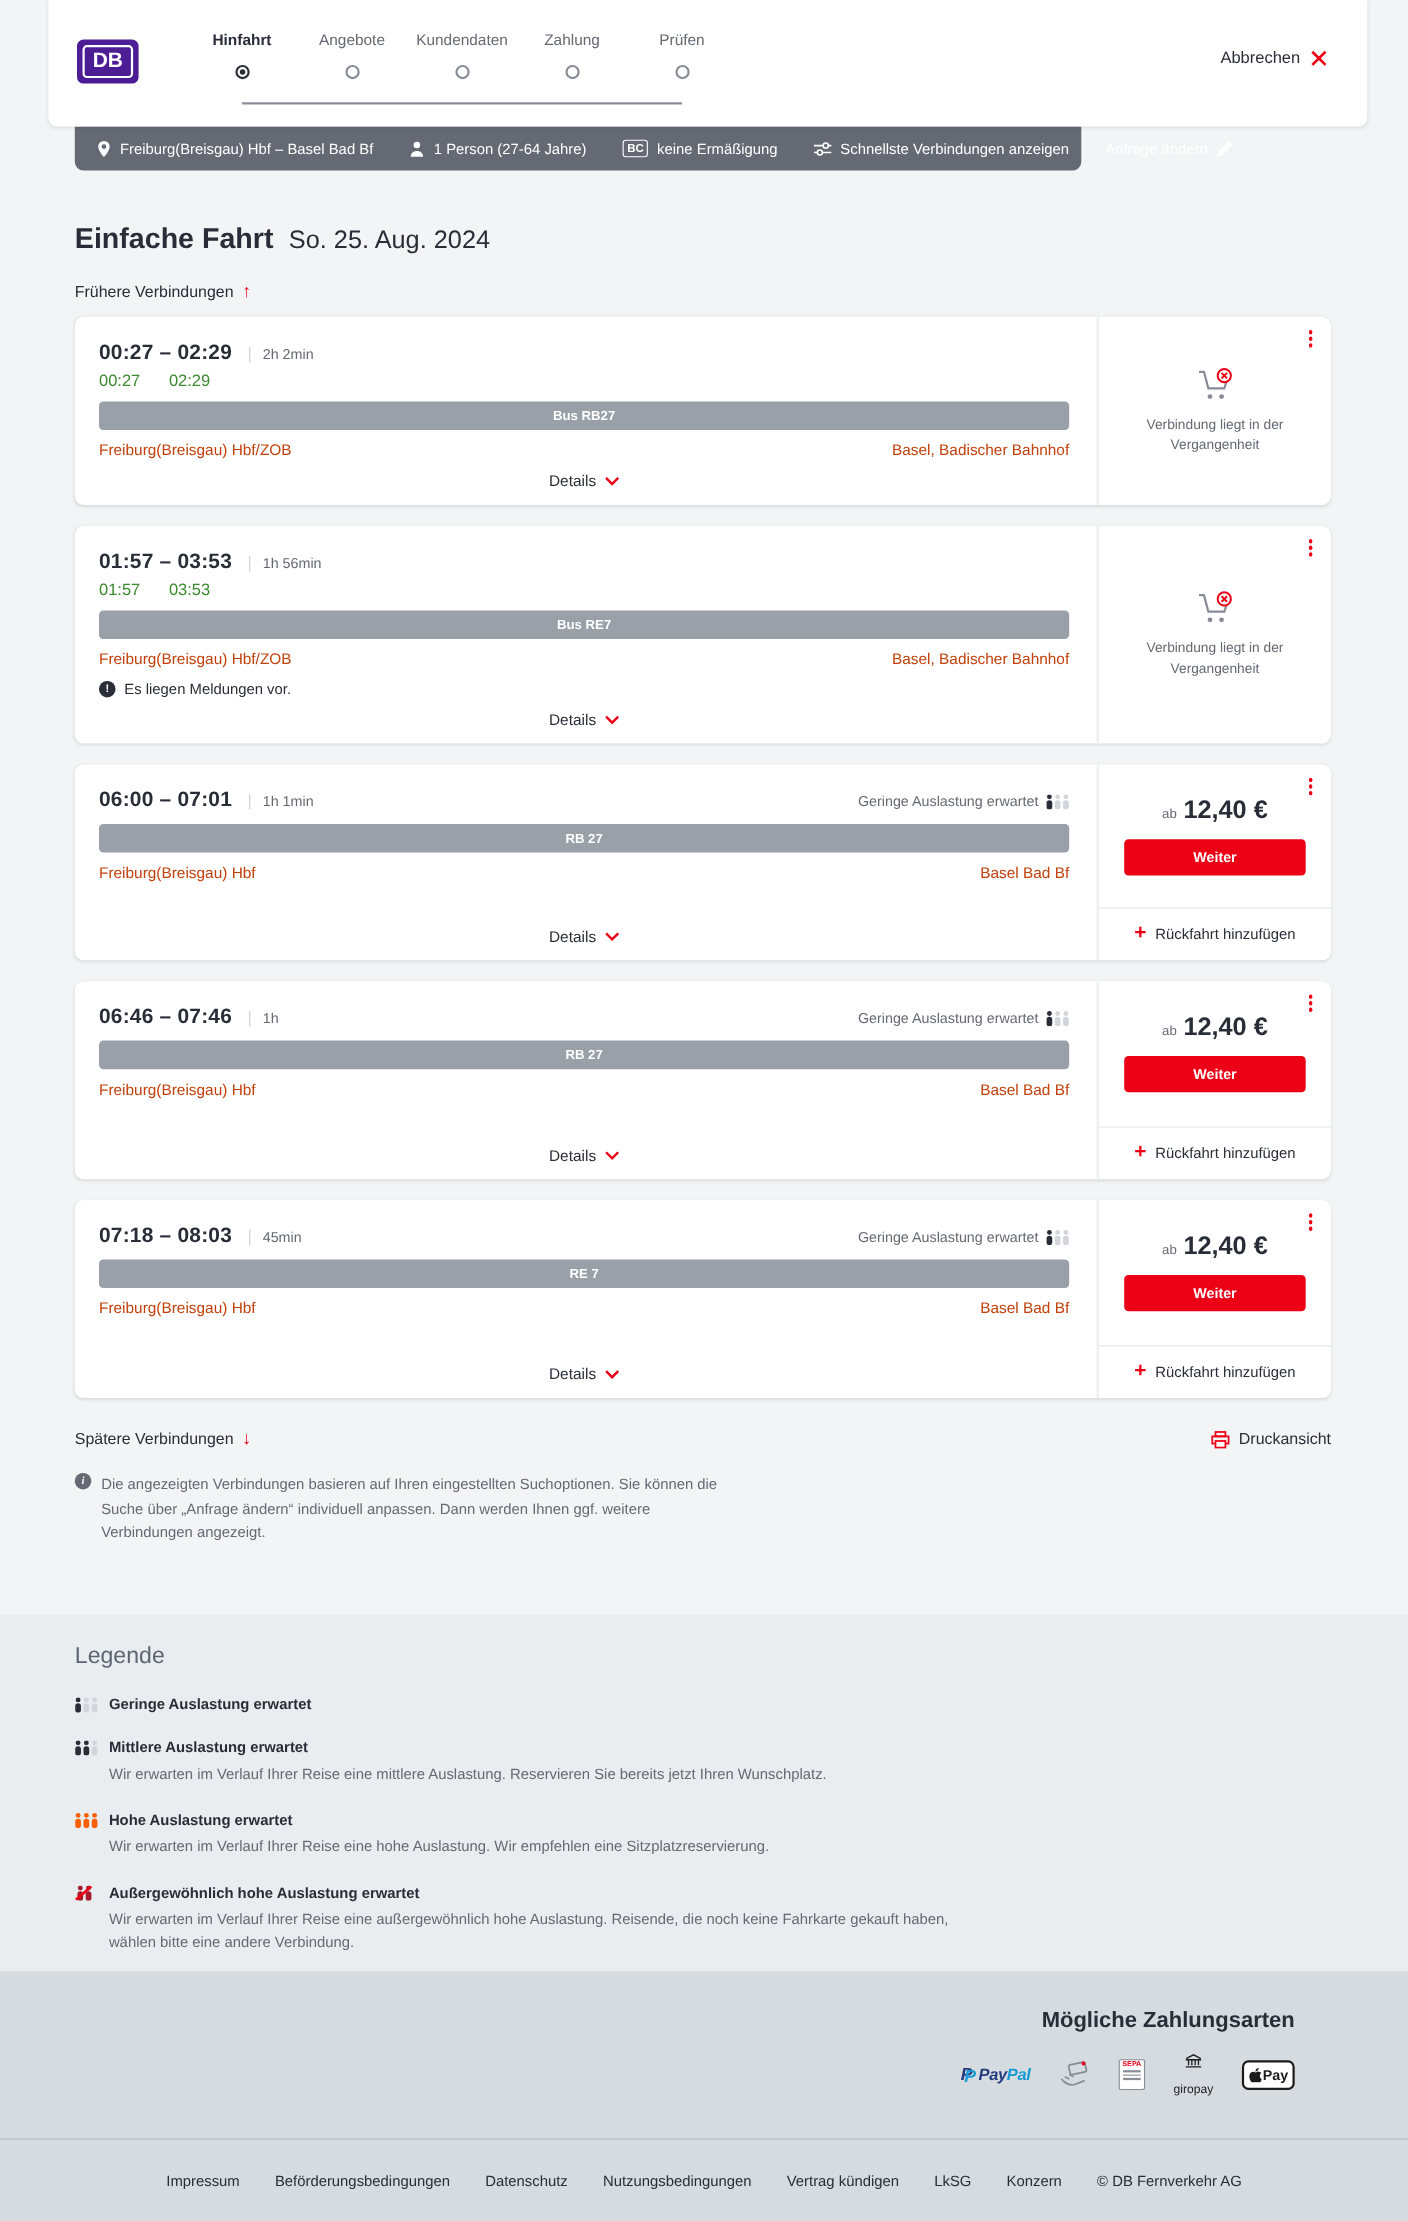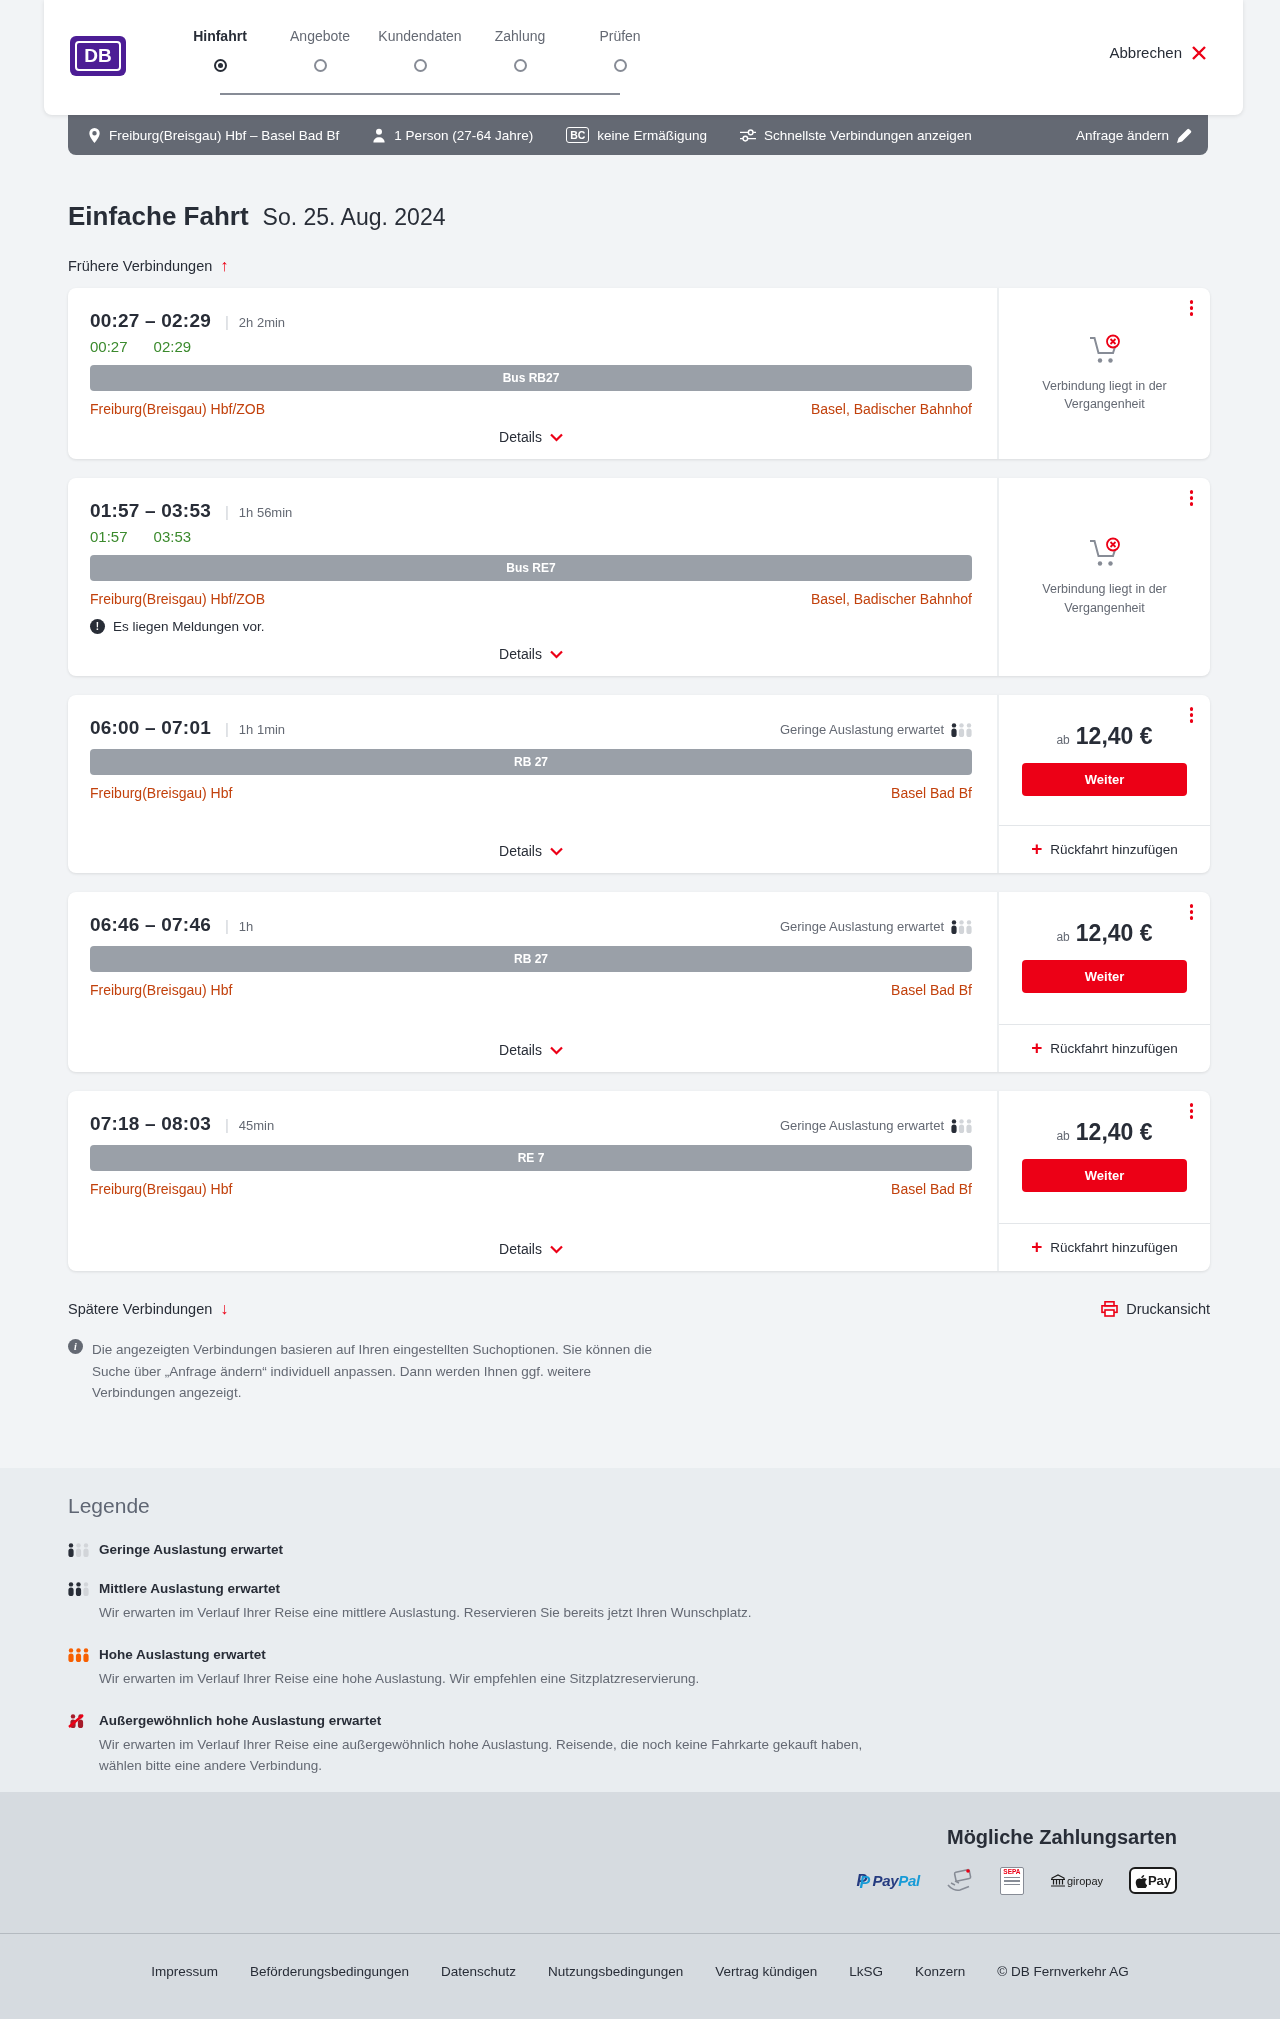--- a/index.html
+++ b/index.html
@@ -38,21 +38,21 @@
   .step.active .step-circle::after {
     content:""; position:absolute; inset:2px; border-radius:50%; background:#282d37;
   }
   .cancel-btn {
     position:absolute; right:36px; top:44px; display:flex; align-items:center; gap:9px;
     font-size:15px; color:#282d37; cursor:pointer; background:none; border:none;
     font-family:inherit;
   }
   
   .trip-bar {
-    margin-left:68px; width:1140px; height:40px; background:#646973;
+    margin-left:68px; width:915px; height:40px; background:#646973;
     border-radius:0 0 8px 8px; display:flex; align-items:center;
     padding:0 16px 0 20px; color:#fff; font-size:13.5px; gap:33px;
   }
   .trip-item { display:flex; align-items:center; gap:8px; white-space:nowrap; }
   .trip-item.change { margin-left:auto; cursor:pointer; }
   .bc-badge {
     border:1.5px solid #fff; border-radius:3px; font-size:10.5px; font-weight:bold;
     padding:1px 3px; line-height:12px;
   }
   
@@ -142,21 +142,21 @@
   .paypal { font-style:italic; font-weight:bold; font-size:15px; letter-spacing:-.3px;
             display:flex; align-items:center; gap:2px; }
   .pp-mark { position:relative; width:14px; height:17px; display:inline-block; }
   .pp-mark b { position:absolute; font-size:16px; }
   .pp-mark b:first-child { color:#253b80; left:0; top:0; }
   .pp-mark b:last-child { color:#179bd7; left:3px; top:2px; }
   .pp-pay { color:#253b80; } .pp-pal { color:#179bd7; }
   .sepa-doc { width:24px; height:28px; background:#fff; border:1.5px solid #878c96; border-radius:2px;
               position:relative; font-size:6.5px; font-weight:bold; color:#ec0016; text-align:center; }
   .sepa-doc i { display:block; height:1.5px; background:#878c96; margin:2px 3px 0; }
-  .giropay { display:flex; flex-direction:row; align-items:center; gap:1px;
+  .giropay { display:flex; flex-direction:column; align-items:center; gap:14px;
              font-size:11px; color:#1b1b1b; }
   .applepay { width:48px; height:27px; border:2px solid #1b1b1b; border-radius:6px; background:#fff;
               display:flex; align-items:center; justify-content:center; gap:1px;
               font-size:13px; font-weight:bold; color:#1b1b1b; }
   .footer-divider { margin-top:38px; height:1px; background:#b4bac0; }
   .footer-links { margin-top:30px; display:flex; justify-content:center; gap:32px;
                   font-size:13.5px; color:#282d37; }
   .footer-links span { cursor:pointer; white-space:nowrap; }
   .footer-links .copyright { cursor:default; }
 </style>

